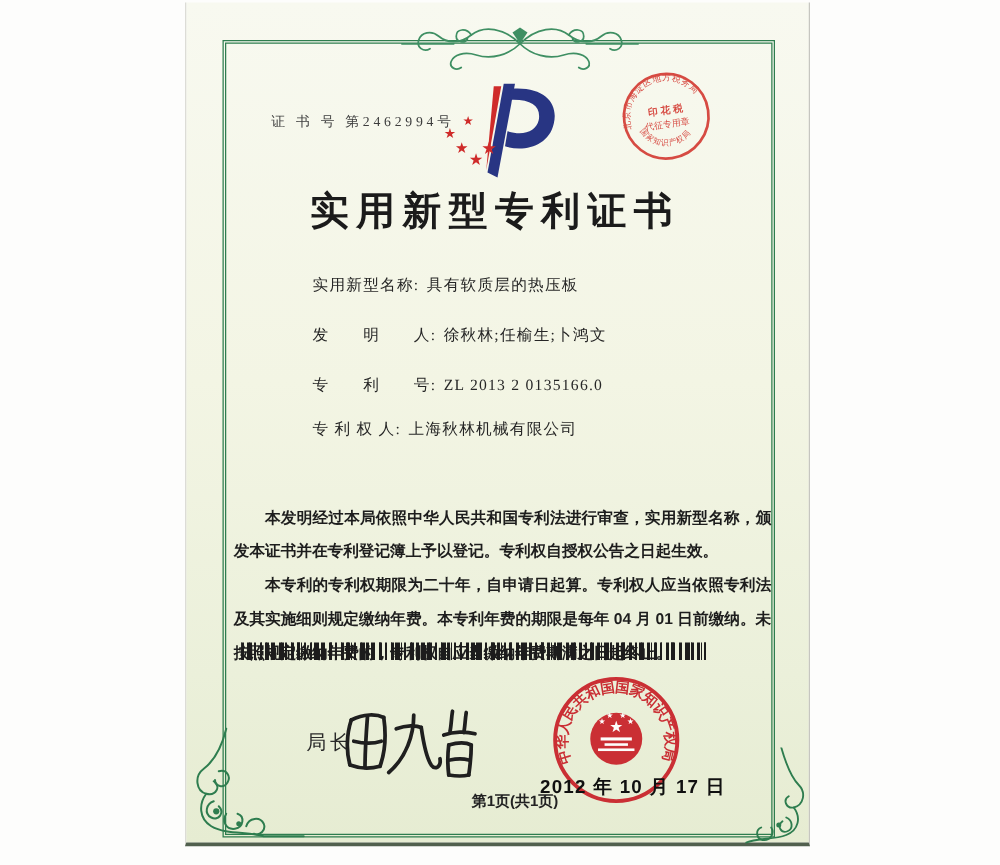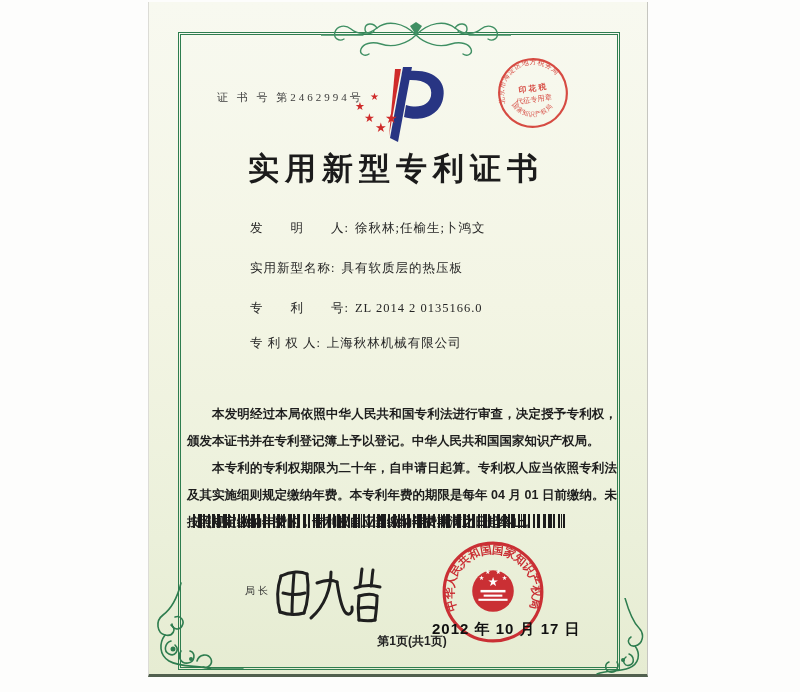--- a/index.html
+++ b/index.html
@@ -35,21 +35,21 @@
   .paras{position:absolute;left:38px;right:30px;top:399px;color:#1d1d1d;
          font-size:12.5px;font-weight:600;line-height:27px;text-align:justify;}
   .paras p{margin:0;text-indent:2em;}
   
   .barcode{position:absolute;left:44px;top:512px;width:372px;height:14px;
     background-image:
       repeating-linear-gradient(90deg,#1c1c1c 0 2px,transparent 2px 5px),
       repeating-linear-gradient(90deg,#1c1c1c 0 1px,transparent 1px 8px),
       repeating-linear-gradient(90deg,transparent 0 6px,#1c1c1c 6px 8px,transparent 8px 13px);}
   
-  .commissioner{position:absolute;left:96px;top:582px;font-size:10px;letter-spacing:3px;color:#2a2a2a;}
+  .commissioner{position:absolute;left:96px;top:582px;font-size:16px;letter-spacing:3px;color:#2a2a2a;}
   .signature{position:absolute;left:118px;top:556px;width:115px;height:75px;}
   
   .main-seal{position:absolute;left:292px;top:538px;width:104px;height:104px;opacity:.95;}
   .issue-date{position:absolute;left:283px;top:618px;font-size:15px;font-weight:700;
               letter-spacing:1px;color:#101010;z-index:5;}
   .footer{position:absolute;left:0;right:0;top:631px;text-align:center;padding-left:28px;
           font-size:12px;font-weight:700;color:#222;}
   
   .orn-top{position:absolute;left:calc(50% + 18px);top:6px;transform:translateX(-50%);}
   .orn-bl{position:absolute;left:2px;bottom:-2px;}
@@ -124,35 +124,35 @@
         <textPath href="#arcB" startOffset="1">国家知识产权局</textPath>
       </text>
       <text x="33" y="31" font-size="7.2" font-weight="bold" fill="#d43d35" text-anchor="middle">印 花 税</text>
       <text x="33" y="41" font-size="6.6" fill="#d43d35" text-anchor="middle">代征专用章</text>
     </svg>
 
     <div class="title">实用新型专利证书</div>
 
     <div class="fields">
       <div class="field-row">
+        <span class="fl">实用新型名称:</span><span class="fv">具有软质层的热压板</span>
+      </div>
+      <div class="field-row">
         <span class="fl">发　　明　　人:</span><span class="fv">徐秋林;任榆生;卜鸿文</span>
       </div>
       <div class="field-row">
-        <span class="fl">实用新型名称:</span><span class="fv">具有软质层的热压板</span>
-      </div>
-      <div class="field-row">
-        <span class="fl">专　　利　　号:</span><span class="fv">ZL 2014 2 0135166.0</span>
+        <span class="fl">专　　利　　号:</span><span class="fv">ZL 2013 2 0135166.0</span>
       </div>
       <div class="field-row">
         <span class="fl">专 利 权 人:</span><span class="fv">上海秋林机械有限公司</span>
       </div>
     </div>
 
     <div class="paras">
-      <p>本发明经过本局依照中华人民共和国专利法进行审查，决定授予专利权，颁发本证书并在专利登记簿上予以登记。中华人民共和国国家知识产权局。</p>
+      <p>本发明经过本局依照中华人民共和国专利法进行审查，实用新型名称，颁发本证书并在专利登记簿上予以登记。专利权自授权公告之日起生效。</p>
       <p>本专利的专利权期限为二十年，自申请日起算。专利权人应当依照专利法及其实施细则规定缴纳年费。本专利年费的期限是每年 04 月 01 日前缴纳。未按照规定缴纳年费的，专利权自应当缴纳年费期满之日起终止。</p>
     </div>
 
     <div class="barcode"></div>
 
     <div class="commissioner">局长</div>
     <svg class="signature" viewBox="0 0 115 75" aria-label="田力普">
       <g stroke="#1f1f1f" stroke-width="3" fill="none" stroke-linecap="round">
         <path d="M14,18 C10,30 10,44 13,54"></path>
         <path d="M14,18 C24,13 34,13 40,16"></path>

